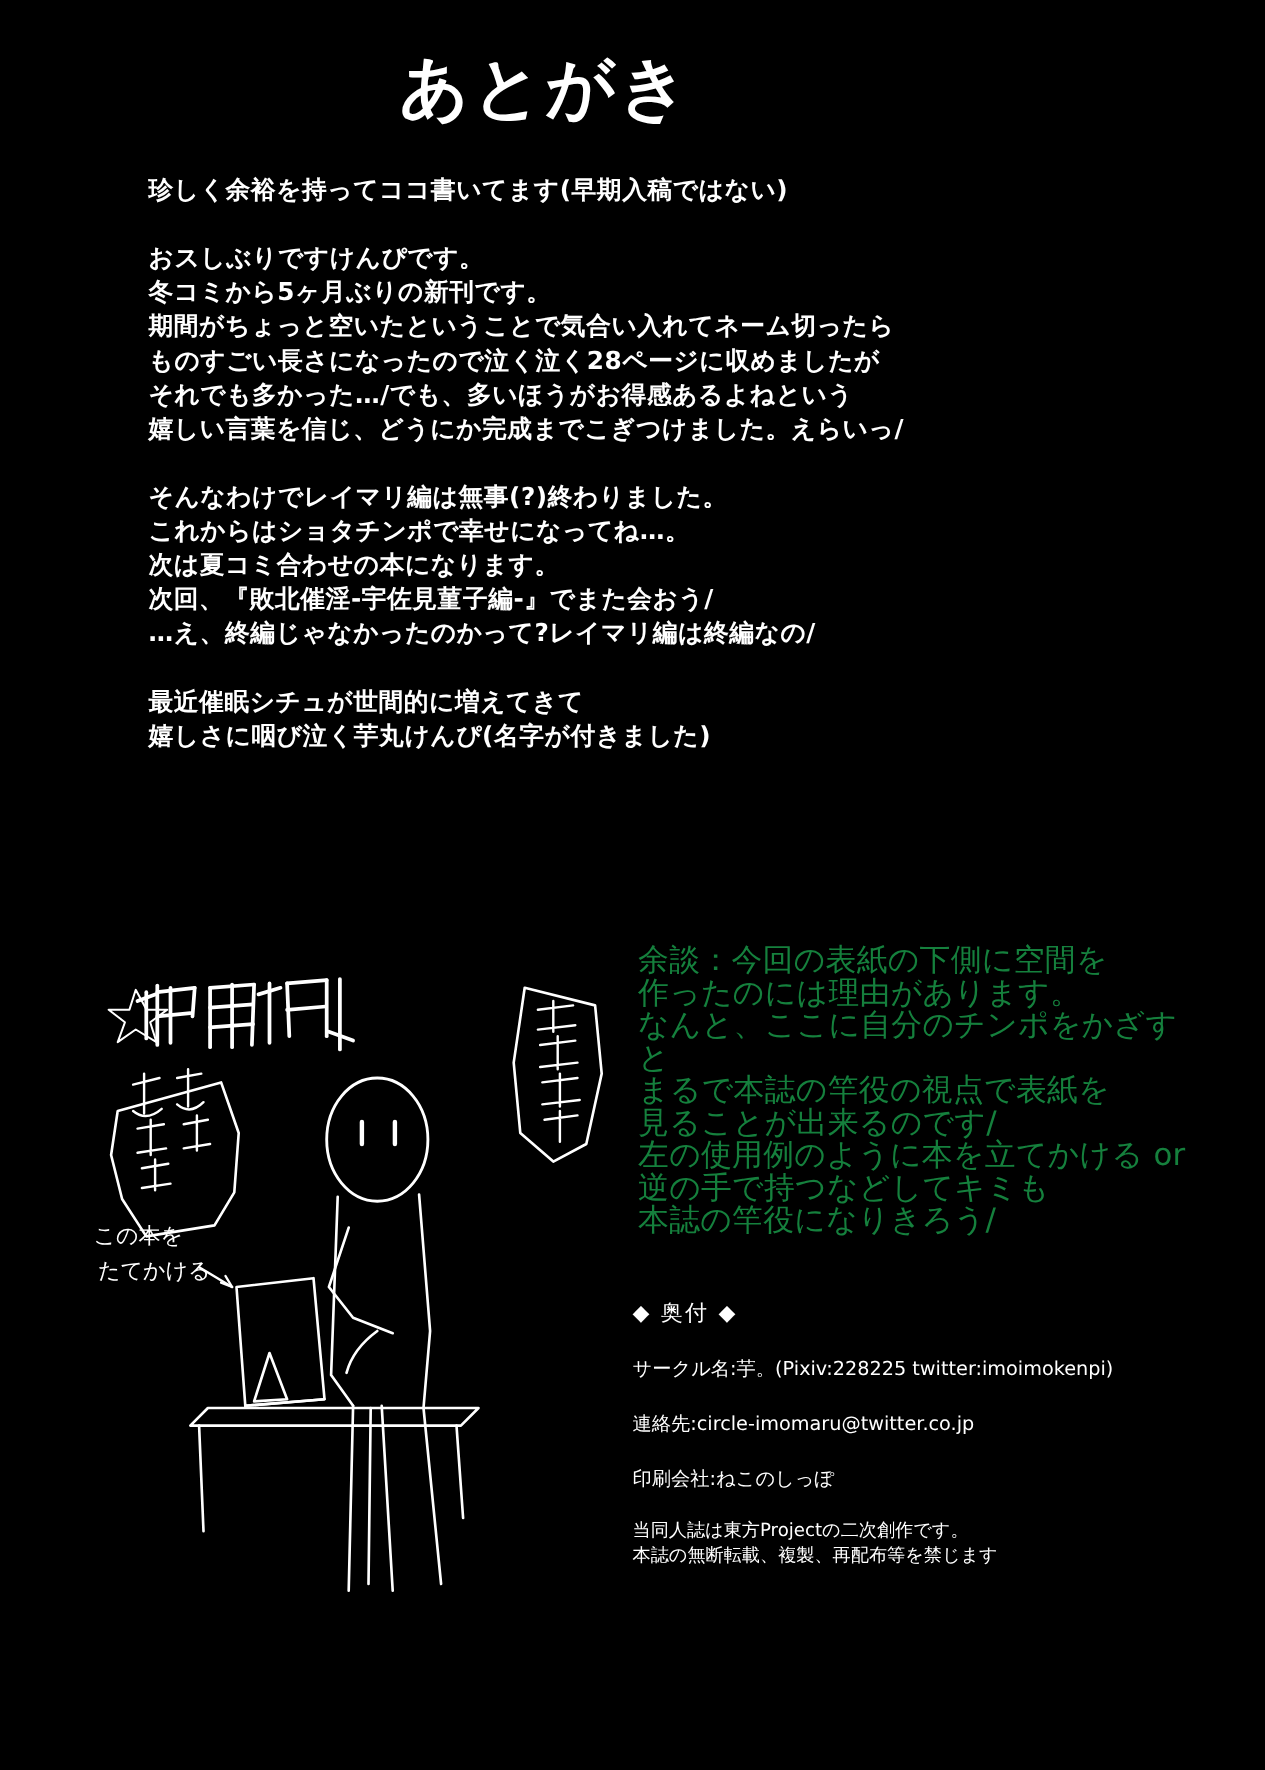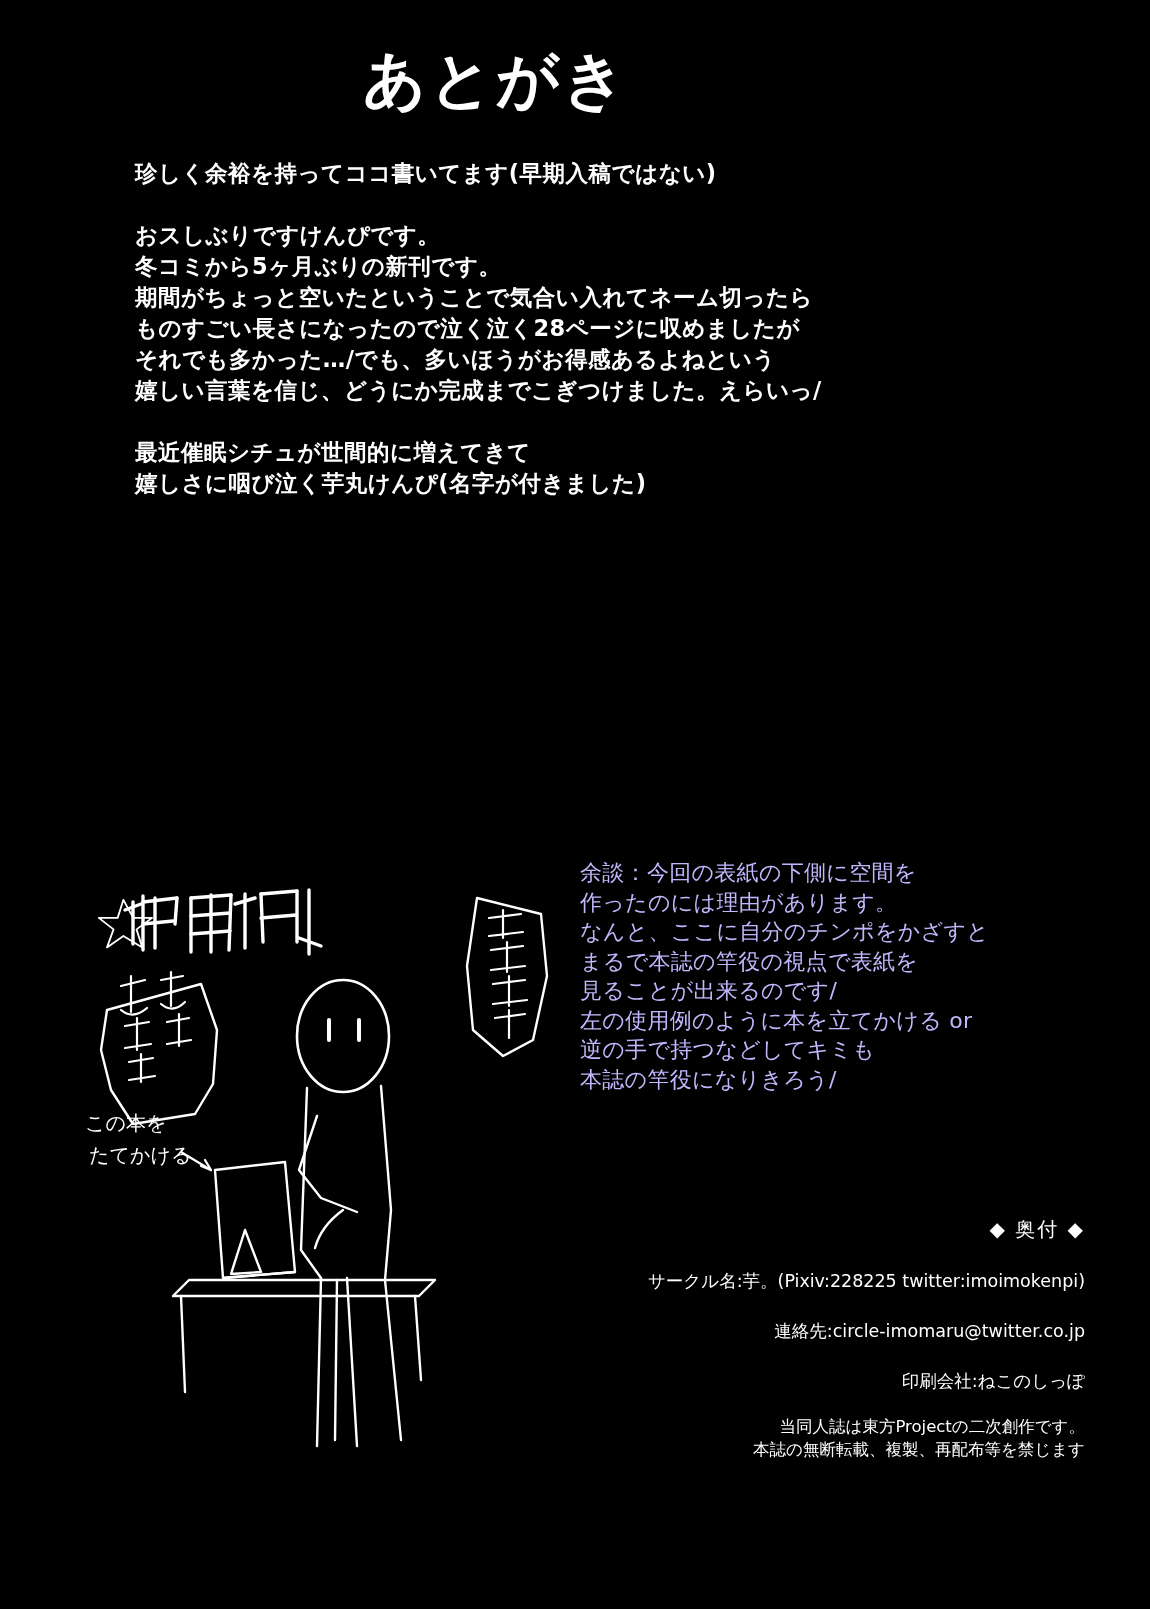--- a/index.html
+++ b/index.html
@@ -50,35 +50,35 @@
   .para + .para { margin-top: 31px; }
 
   
   .aside {
     position: absolute;
     top: 858px;
     left: 580px;
     width: 500px;
   }
   .aside-text {
-    font-size: 22px;
+    font-size: 28px;
     line-height: 29.5px;
     letter-spacing: 0.3px;
-    color: #c4b5fd;
+    color: #15803d;
     font-family: "DejaVu Sans", sans-serif;
     white-space: pre-line;
   }
 
   
   .colophon {
     position: absolute;
-    top: 1216px;
+    top: 1180px;
     left: 575px;
     width: 510px;
-    text-align: right;
+    text-align: left;
   }
   .colophon-heading {
     font-size: 20px;
     letter-spacing: 2px;
     margin-bottom: 26px;
     color: #ffffff;
     font-family: "DejaVu Sans", sans-serif;
   }
   .colophon-line {
     font-size: 17.5px;
@@ -117,20 +117,25 @@
 <div class="title">あとがき</div>
 
 <div class="afterword">
   <div class="para">珍しく余裕を持ってココ書いてます(早期入稿ではない)</div>
   <div class="para">おスしぶりですけんぴです。
 冬コミから5ヶ月ぶりの新刊です。
 期間がちょっと空いたということで気合い入れてネーム切ったら
 ものすごい長さになったので泣く泣く28ページに収めましたが
 それでも多かった…/でも、多いほうがお得感あるよねという
 嬉しい言葉を信じ、どうにか完成までこぎつけました。えらいっ/</div>
+  <div class="para">そんなわけでレイマリ編は無事(?)終わりました。
+これからはショタチンポで幸せになってね…。
+次は夏コミ合わせの本になります。
+次回、『敗北催淫-宇佐見菫子編-』でまた会おう/
+…え、終編じゃなかったのかって?レイマリ編は終編なの/</div>
   <div class="para">最近催眠シチュが世間的に増えてきて
 嬉しさに咽び泣く芋丸けんぴ(名字が付きました)</div>
 </div>
 
 <div class="aside">
   <div class="aside-text">余談：今回の表紙の下側に空間を
 作ったのには理由があります。
 なんと、ここに自分のチンポをかざすと
 まるで本誌の竿役の視点で表紙を
 見ることが出来るのです/

